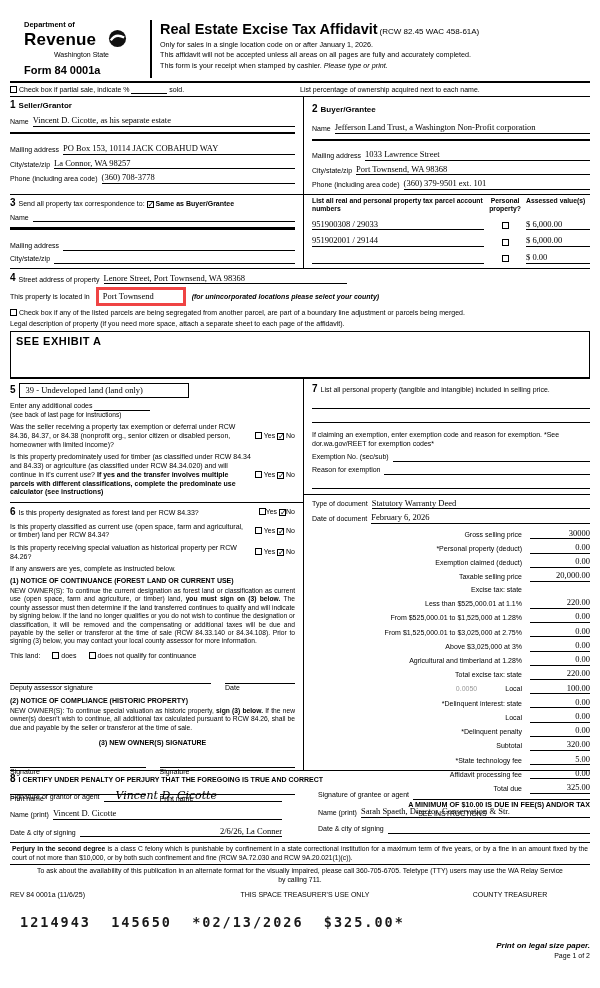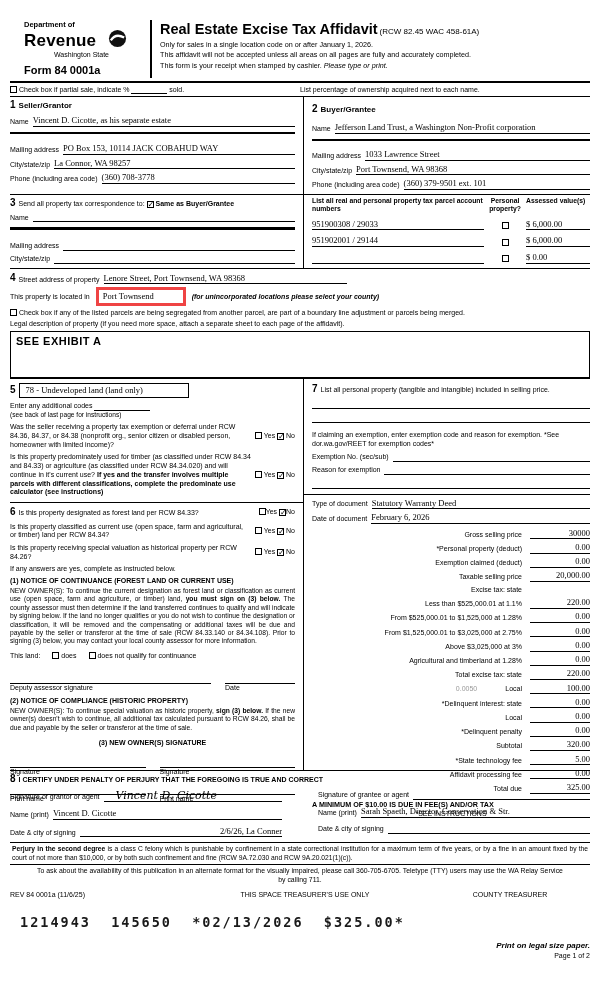--- a/index.html
+++ b/index.html
@@ -6,21 +6,21 @@
 body{background:#fff;display:flex;justify-content:center}
 .page{width:600px;height:988px;background:#fff;color:#000;
   font-family:"Liberation Sans","DejaVu Sans",sans-serif;font-size:7px;line-height:1.25;
   padding:20px 10px 0 10px;overflow:hidden;position:relative}
 b{font-weight:bold}
 .ser{font-family:"Liberation Serif","DejaVu Serif",serif;font-size:8.5px}
 
 .hdr{display:flex;border-bottom:2px solid #000;padding-bottom:3px}
 .hdr-l{flex:0 0 142px;border-right:2px solid #000;padding:0 6px 0 14px}
 .dept{font-size:7.5px;font-weight:bold}
-.brandrow{display:flex;align-items:flex-end;gap:12px}
+.brandrow{display:flex;align-items:flex-start;gap:12px}
 .brand{font-size:17px;font-weight:bold;letter-spacing:.2px}
 .bsub{font-size:7px;margin:0 0 2px 30px}
 .formno{font-size:11px;font-weight:bold;margin-top:4px}
 .hdr-r{flex:1;padding-left:8px}
 .title{font-size:14.5px;font-weight:bold}
 .rcw{font-size:8px}
 .note{font-size:7.2px;margin-top:1.5px}
 
 .partialrow{display:flex;padding:3px 0 2px;align-items:center}
 .partial-l{width:50%}
@@ -64,21 +64,21 @@
 .sigc{flex:1}
 .sigcs{flex:0 0 70px}
 .sline{border-bottom:1px solid #000;height:10px}
 .n3{font-weight:bold;text-align:center;margin-top:7px}
 
 .trx{display:flex;justify-content:flex-end;align-items:flex-end;margin-top:2.6px}
 .tl{text-align:right}
 .tv{width:60px;margin-left:8px;text-align:right;border-bottom:1px solid #000;min-height:10px}
 .nl{border-bottom:none}
 .rate{color:#999;margin-right:28px}
-.minline{font-weight:bold;text-align:left;margin-top:6px;font-size:7.2px}
+.minline{font-weight:bold;text-align:right;margin-top:6px;font-size:7.2px}
 .seei{text-align:center;margin-top:1px}
 .blank{border-bottom:1px solid #000;height:11px;margin-top:3px}
 
 .s8{border-top:1.5px solid #000;padding:2px 0 5px}
 .s8grid{display:flex;gap:36px}
 .s8c{flex:1}
 .script{font-family:"DejaVu Serif","Liberation Serif",serif;font-style:italic;font-size:11px;line-height:1;padding-left:12px}
 
 .perj{border-top:1px solid #000;border-bottom:1px solid #000;padding:2px;font-size:6.7px;text-align:justify}
 .altf{text-align:center;font-size:6.9px;margin-top:2px;padding:0 26px}
@@ -232,21 +232,21 @@
     <div class="legalbox">
       <span class="exhibit">SEE EXHIBIT A</span>
     </div>
   </div>
 
   <div class="m57">
     <div class="cl">
 
       <div class="fr" style="margin-top:2px;align-items:center">
         <span class="num">5</span>
-        <span class="landuse ser">78 - Undeveloped land (land only)</span>
+        <span class="landuse ser">39 - Undeveloped land (land only)</span>
         </div>
       <div style="margin-top:4px"><span>Enter any additional codes</span>
         <span class="uline" style="width:56px"></span></div>
       <div class="small">(see back of last page for instructions)</div>
       <div class="qrow">
         <div class="qt">Was the seller receiving a property tax exemption or deferral under RCW 84.36, 84.37, or 84.38 (nonprofit org., senior citizen or disabled person, homeowner with limited income)?</div>
         <div class="yn"><span class="cb"></span> <span>Yes</span>
           <span class="cb">✓</span> <span>No</span></div>
       </div>
       <div class="qrow">

